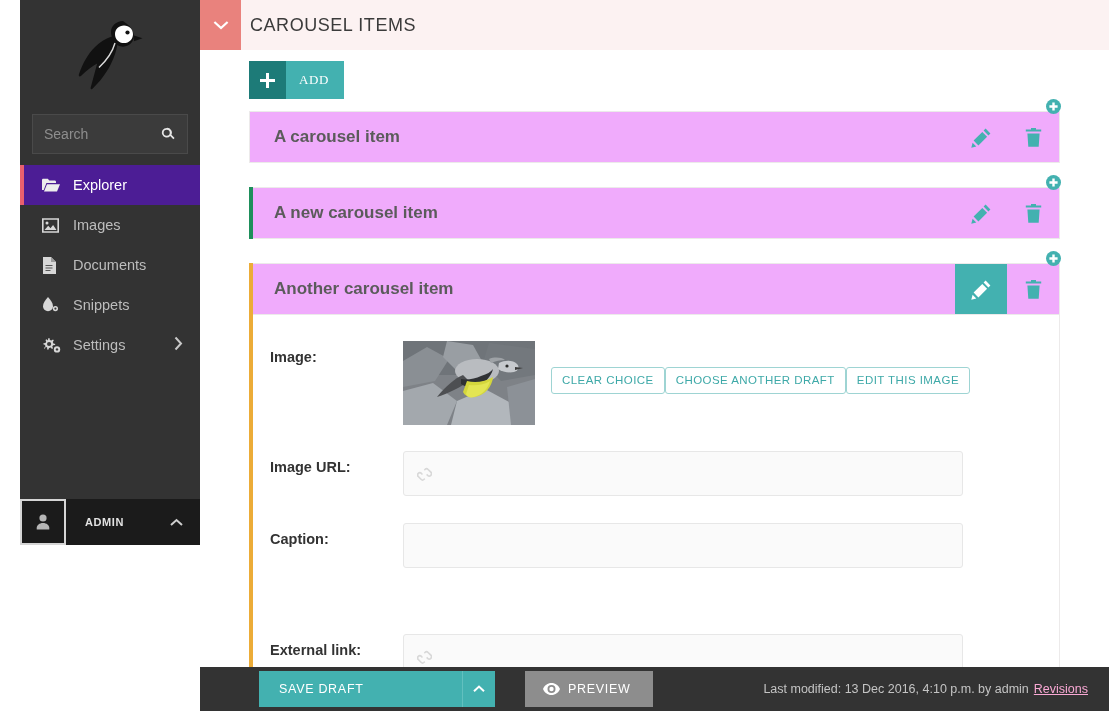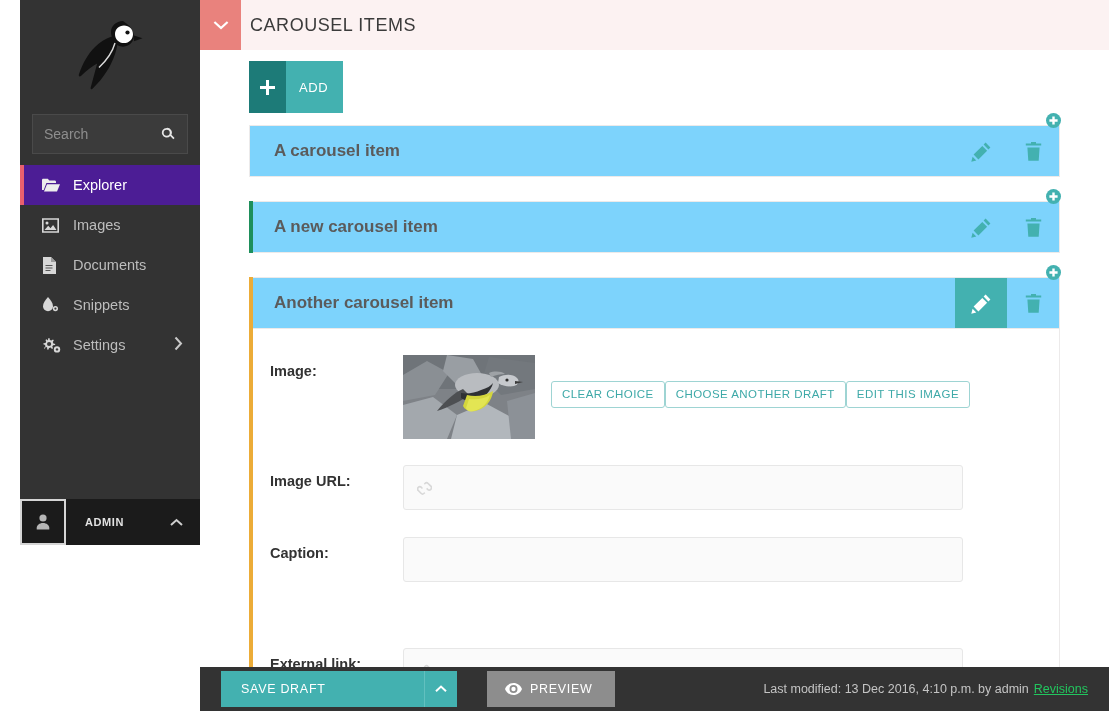--- a/index.html
+++ b/index.html
@@ -123,24 +123,24 @@
     display: flex; align-items: center;
     padding-left: 9px;
     font-size: 18px; letter-spacing: 0.55px;
     color: #3b3b3b;
   }
 
   .panel-body { padding: 0 49px 0 49px; position: relative; }
 
   .add-button {
     margin-top: 11px;
-    height: 52px;
+    height: 38px;
     display: inline-flex; align-items: stretch;
     border: 0; cursor: pointer; padding: 0;
-    font-family: Liberation Sans, sans-serif;
+    font-family: Liberation Serif, serif;
   }
   .add-button .plus-box {
     width: 37px; background: #1d7b78;
     display: flex; align-items: center; justify-content: center;
   }
   .add-button .plus-box svg { width: 15px; height: 15px; fill: #fff; }
   .add-button .add-label {
     background: #43b1b0; color: #fff;
     display: flex; align-items: center;
     padding: 0 15px 0 13px;
@@ -153,21 +153,21 @@
   .item-addmarker {
     position: absolute; right: -1px; top: -12px;
     width: 15px; height: 15px;
     z-index: 4;
   }
   .item-addmarker svg { width: 15px; height: 15px; display: block; }
 
   .item-row {
     position: relative;
     display: flex; align-items: stretch;
-    background: #7dd3fc;
+    background: #f0abfc;
     border: 1px solid #eceaea;
     min-height: 52px;
   }
   .item-row .leftbar {
     position: absolute; left: -1px; top: -1px; bottom: -1px; width: 4px;
   }
   .item-row.green .leftbar { background: #1e8f5b; }
   .item-row.amber .leftbar { background: #ecac38; }
 
   .item-title {
@@ -260,21 +260,21 @@
     width: 15px; height: 15px;
   }
   .input-ico svg { width: 15px; height: 15px; fill: #d8d8d8; }
 
   
   .footer-bar {
     position: absolute; left: 0; right: 0; bottom: 0;
     height: 44px;
     background: #333333;
     display: flex; align-items: center;
-    padding-left: 21px;
+    padding-left: 59px;
   }
   .save-group { display: flex; align-items: stretch; height: 36px; }
   .save-draft {
     background: #43b1b0; color: #fff;
     border: 0; cursor: pointer;
     display: flex; align-items: center;
     padding: 0 18px 0 20px;
     font-size: 12.5px; letter-spacing: 0.7px;
     font-family: "Liberation Sans", sans-serif;
     min-width: 203px;
@@ -296,21 +296,21 @@
     font-size: 12.5px; letter-spacing: 0.7px;
     font-family: "Liberation Sans", sans-serif;
   }
   .preview-btn svg { width: 17px; height: 12px; fill: #fff; }
 
   .meta {
     margin-left: auto; margin-right: 21px;
     color: #c4c4c4; font-size: 12.5px;
     display: flex; align-items: center; gap: 5px;
   }
-  .meta a { color: #22c55e; text-decoration: underline; cursor: pointer; }
+  .meta a { color: #f9a8d4; text-decoration: underline; cursor: pointer; }
 </style>
 </head>
 <body>
 
 <div class="app">
 
   <aside class="sidebar">
 
     <div class="logo-wrap">
       <svg class="logo-bird" viewBox="0 0 66 76">

